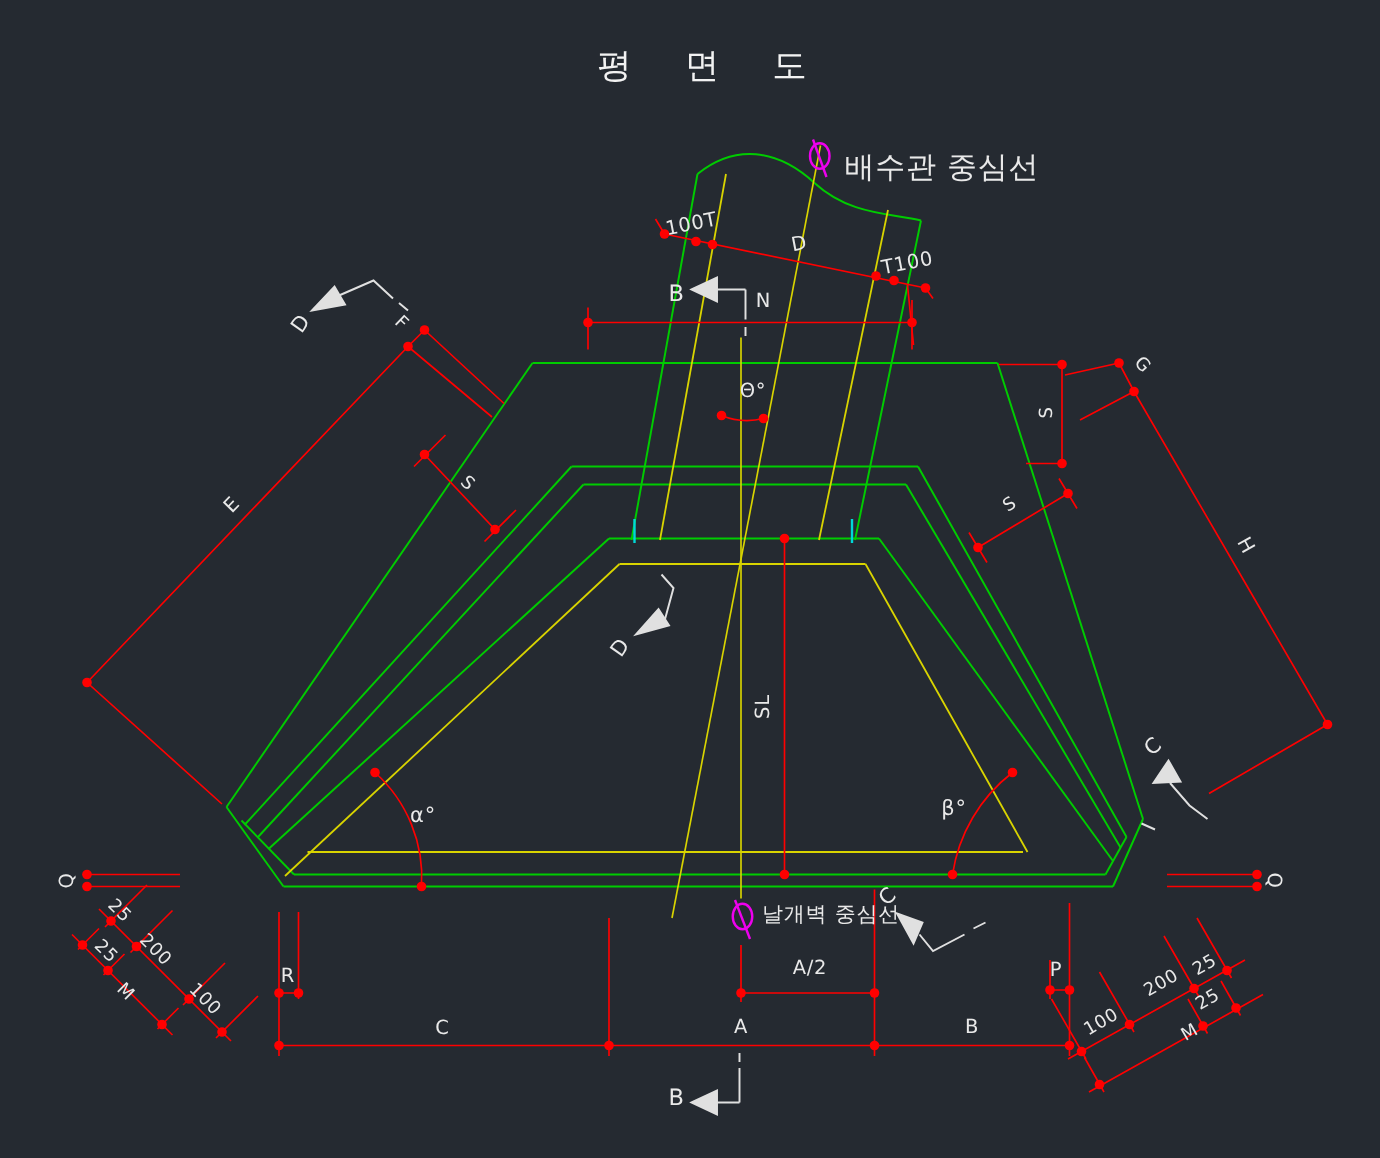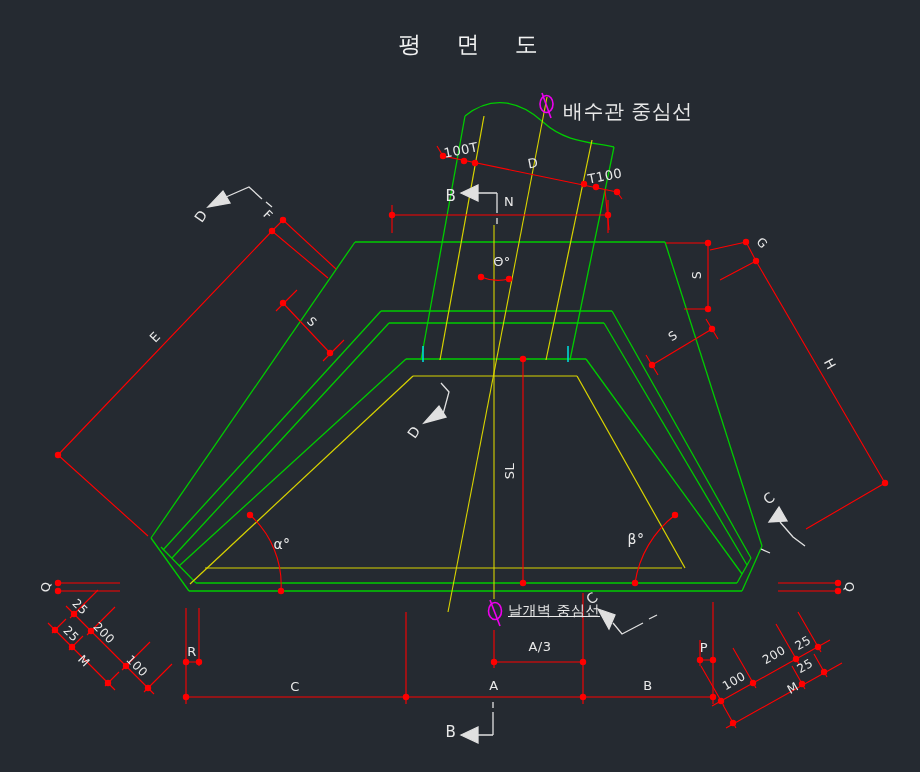--- a/index.html
+++ b/index.html
@@ -209,42 +209,42 @@
         <polygon points="598,609 615,615 609,629" fill="#e0e0e0"></polygon>
         <path d="M613,623 L622,634 L643,623 M649,619 L657,615"></path>
       </g>
     </g>
   </svg>
 
   <div class="title" style="left:475px;top:44px;">평 면 도</div>
 
   <div id="labels">
       <div class="lbl" style="left: 563px; top: 111px; font-size: 20px; transform: translate(0px, -50%) rotate(0deg);">배수관 중심선</div>
-      <div class="lbl" style="left: 508px; top: 610px; font-size: 14px; transform: translate(0px, -50%) rotate(0deg); text-decoration: underline;">날개벽 중심선</div>
+      <div class="lbl" style="left: 508px; top: 610px; font-size: 14px; transform: translate(0px, -50%) rotate(0deg);">날개벽 중심선</div>
       <div class="lbl" style="left: 461px; top: 150px; font-size: 13px; transform: translate(-50%, -50%) rotate(-11deg);">100T</div>
       <div class="lbl" style="left: 533px; top: 163px; font-size: 13px; transform: translate(-50%, -50%) rotate(-11deg);">D</div>
       <div class="lbl" style="left: 605px; top: 176px; font-size: 13px; transform: translate(-50%, -50%) rotate(-11deg);">T100</div>
       <div class="lbl" style="left: 451px; top: 196px; font-size: 15px; transform: translate(-50%, -50%) rotate(0deg);">B</div>
       <div class="lbl" style="left: 509px; top: 201px; font-size: 13px; transform: translate(-50%, -50%) rotate(0deg);">N</div>
       <div class="lbl" style="left: 502px; top: 261px; font-size: 13px; transform: translate(-50%, -50%) rotate(0deg);">Θ°</div>
       <div class="lbl" style="left: 201px; top: 216px; font-size: 14px; transform: translate(-50%, -50%) rotate(-55deg);">D</div>
       <div class="lbl" style="left: 268px; top: 215px; font-size: 12px; transform: translate(-50%, -50%) rotate(44deg);">F</div>
       <div class="lbl" style="left: 155px; top: 337px; font-size: 13px; transform: translate(-50%, -50%) rotate(-46deg);">E</div>
       <div class="lbl" style="left: 312px; top: 322px; font-size: 12px; transform: translate(-50%, -50%) rotate(44deg);">S</div>
       <div class="lbl" style="left: 762px; top: 243px; font-size: 12px; transform: translate(-50%, -50%) rotate(47deg);">G</div>
       <div class="lbl" style="left: 697px; top: 275px; font-size: 12px; transform: translate(-50%, -50%) rotate(-90deg);">S</div>
       <div class="lbl" style="left: 673px; top: 336px; font-size: 12px; transform: translate(-50%, -50%) rotate(-33deg);">S</div>
       <div class="lbl" style="left: 830px; top: 364px; font-size: 13px; transform: translate(-50%, -50%) rotate(61deg);">H</div>
       <div class="lbl" style="left: 414px; top: 432px; font-size: 14px; transform: translate(-50%, -50%) rotate(-55deg);">D</div>
       <div class="lbl" style="left: 509px; top: 471px; font-size: 13px; transform: translate(-50%, -50%) rotate(-90deg);">SL</div>
       <div class="lbl" style="left: 282px; top: 544px; font-size: 14px; transform: translate(-50%, -50%) rotate(0deg);">α°</div>
       <div class="lbl" style="left: 636px; top: 539px; font-size: 14px; transform: translate(-50%, -50%) rotate(0deg);">β°</div>
       <div class="lbl" style="left: 769px; top: 498px; font-size: 14px; transform: translate(-50%, -50%) rotate(-40deg);">C</div>
       <div class="lbl" style="left: 592px; top: 598px; font-size: 14px; transform: translate(-50%, -50%) rotate(-40deg);">C</div>
-      <div class="lbl" style="left: 540px; top: 646px; font-size: 13px; transform: translate(-50%, -50%) rotate(0deg);">A/3</div>
+      <div class="lbl" style="left: 540px; top: 646px; font-size: 13px; transform: translate(-50%, -50%) rotate(0deg);">A/2</div>
       <div class="lbl" style="left: 494px; top: 685px; font-size: 13px; transform: translate(-50%, -50%) rotate(0deg);">A</div>
       <div class="lbl" style="left: 648px; top: 685px; font-size: 13px; transform: translate(-50%, -50%) rotate(0deg);">B</div>
       <div class="lbl" style="left: 295px; top: 686px; font-size: 13px; transform: translate(-50%, -50%) rotate(0deg);">C</div>
       <div class="lbl" style="left: 192px; top: 651px; font-size: 13px; transform: translate(-50%, -50%) rotate(0deg);">R</div>
       <div class="lbl" style="left: 704px; top: 647px; font-size: 13px; transform: translate(-50%, -50%) rotate(0deg);">P</div>
       <div class="lbl" style="left: 45px; top: 587px; font-size: 13px; transform: translate(-50%, -50%) rotate(-90deg);">Q</div>
       <div class="lbl" style="left: 849px; top: 587px; font-size: 13px; transform: translate(-50%, -50%) rotate(90deg);">Q</div>
       <div class="lbl" style="left: 80px; top: 607px; font-size: 12px; transform: translate(-50%, -50%) rotate(45deg);">25</div>
       <div class="lbl" style="left: 104px; top: 633px; font-size: 12px; transform: translate(-50%, -50%) rotate(45deg);">200</div>
       <div class="lbl" style="left: 137px; top: 666px; font-size: 12px; transform: translate(-50%, -50%) rotate(45deg);">100</div>

